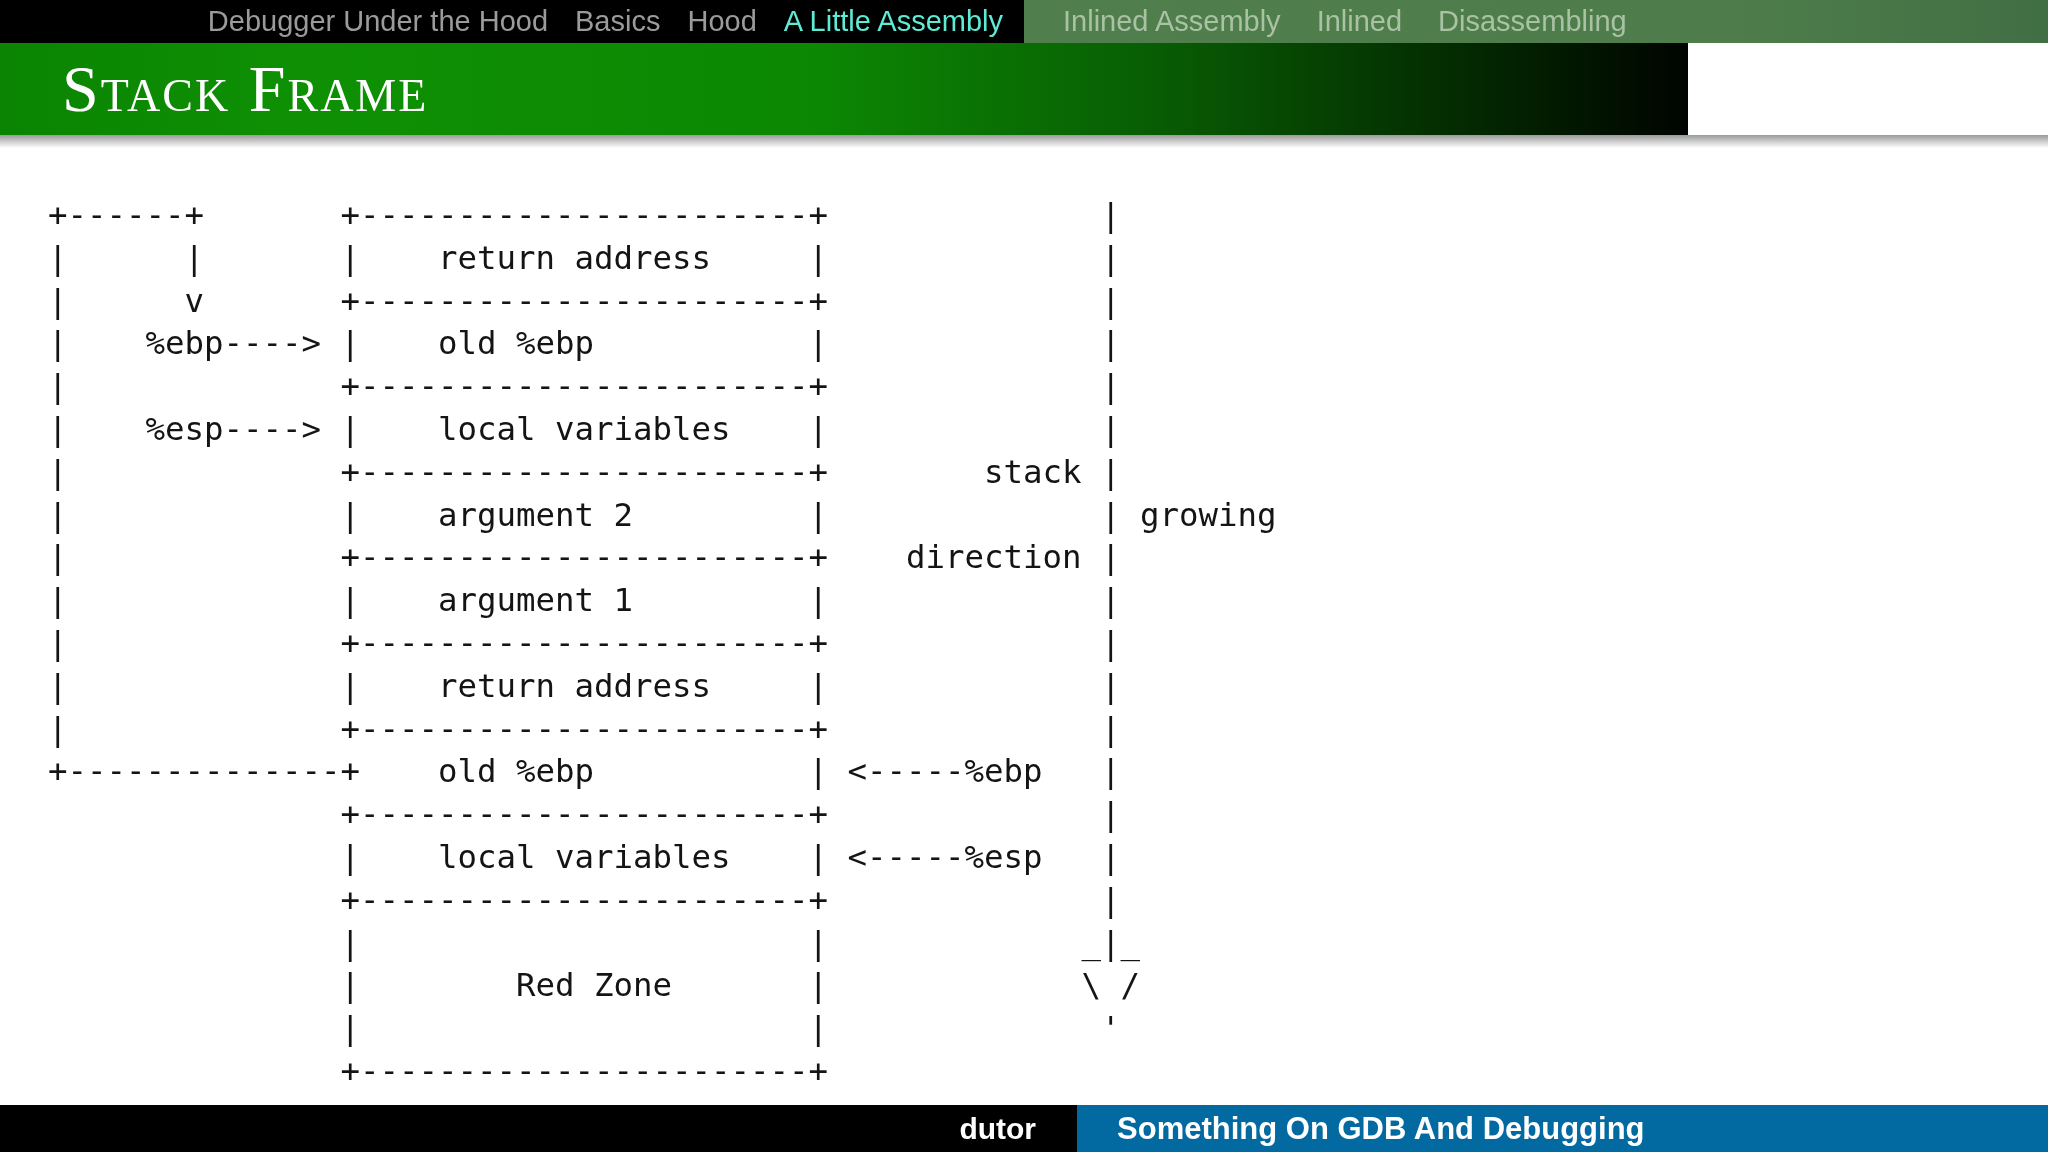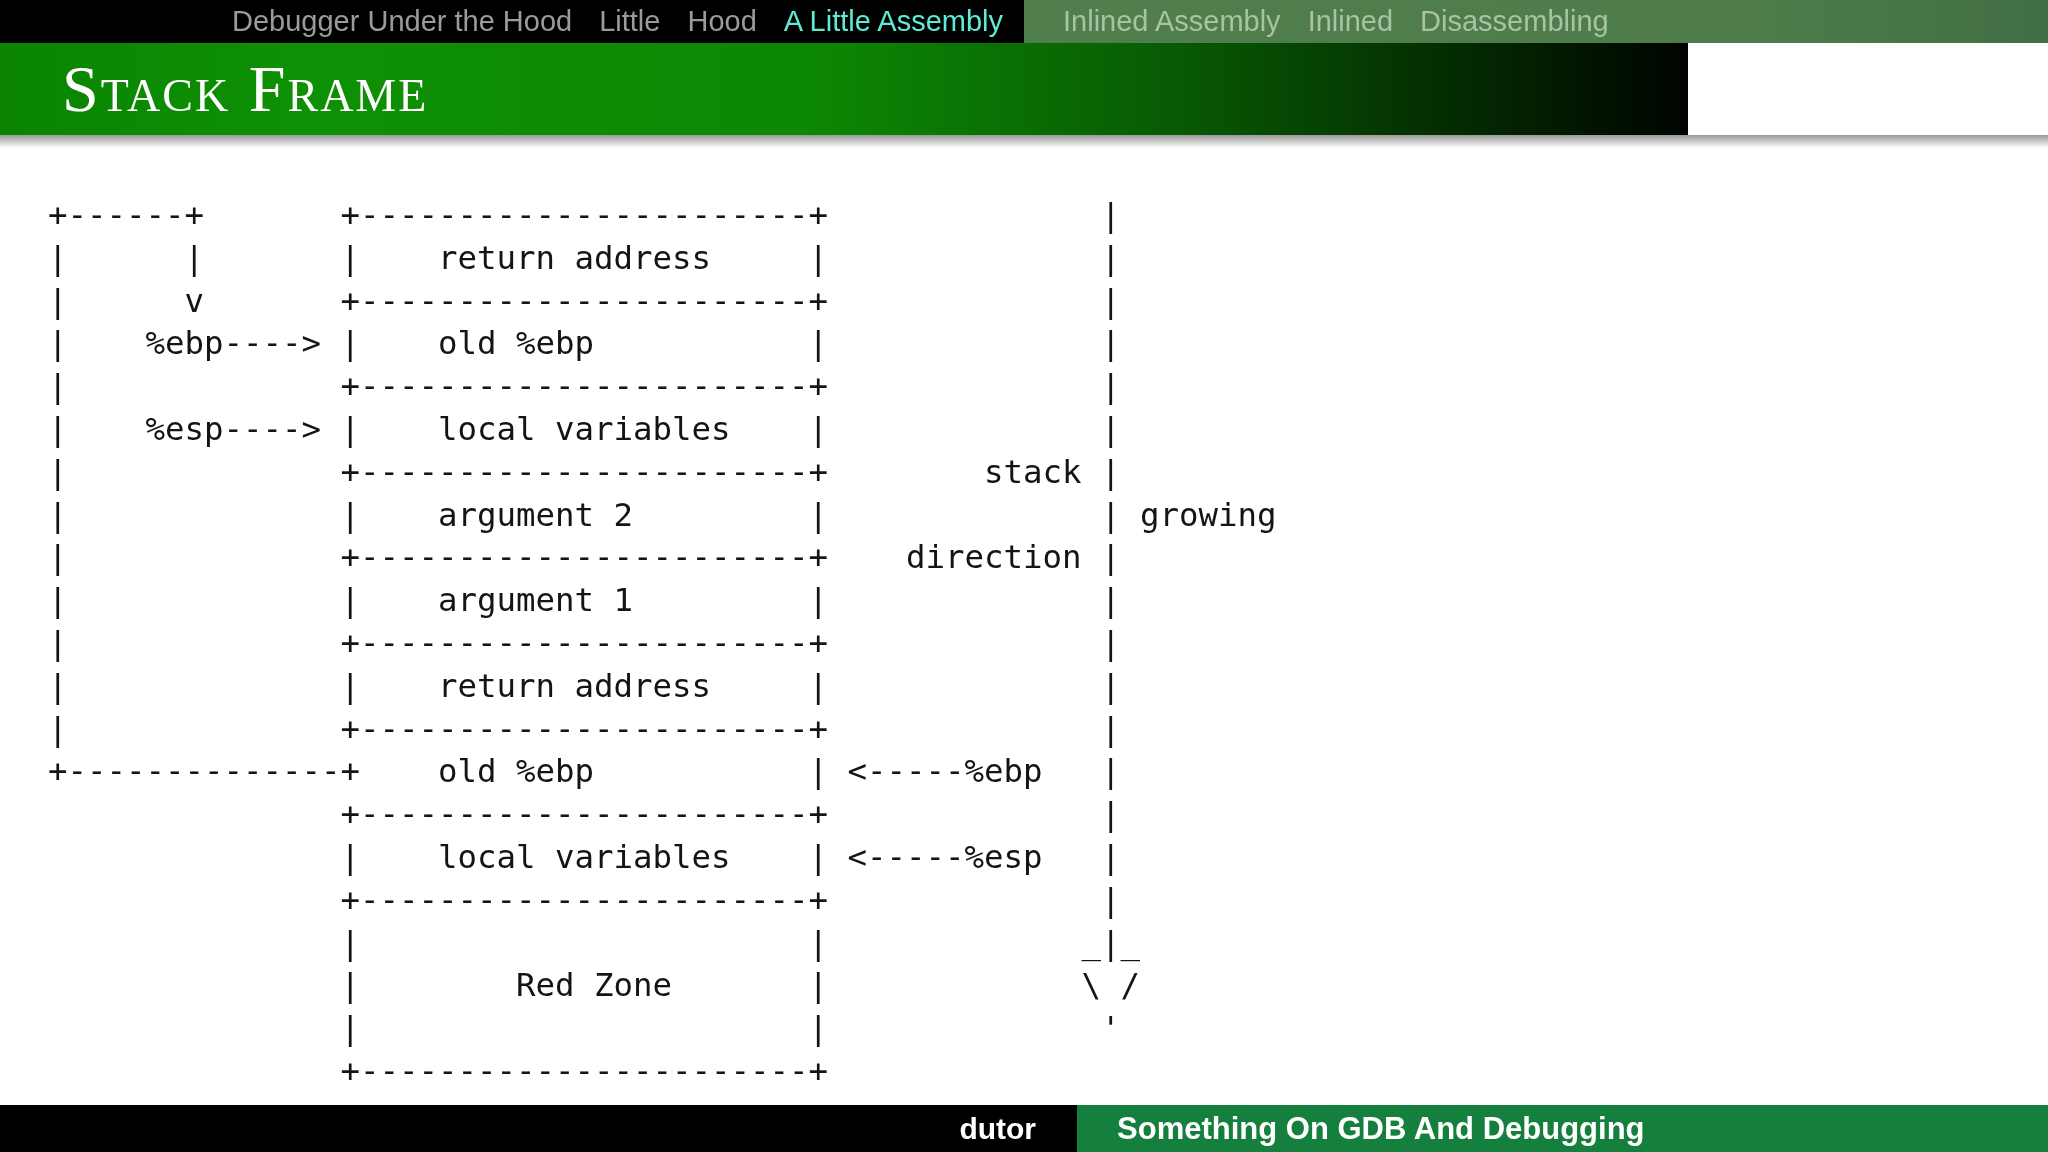--- a/index.html
+++ b/index.html
@@ -11,21 +11,21 @@
   .topbar{
     position:absolute;top:0;left:0;width:2048px;height:34px;display:flex;
   }
   .topbar-left{
     width:1024px;height:43px;background:#000000;display:flex;align-items:center;
     justify-content:flex-end;gap:27px;padding-right:21px;box-sizing:border-box;
   }
   .topbar-right{
     width:1024px;height:43px;
     background:linear-gradient(to right,#507e4d 0%,#4e7d4b 70%,#416f44 100%);
-    display:flex;align-items:center;gap:27px;padding-left:39px;box-sizing:border-box;
+    display:flex;align-items:center;gap:36px;padding-left:39px;box-sizing:border-box;
   }
   .nav-item{font-size:29px;color:#9b9b9b;white-space:nowrap;}
   .nav-item.active{color:#5eead4;}
   .topbar-right .nav-item{color:#a9c2a4;}
   
   .titlebar{
     position:absolute;top:43px;left:0;width:1688px;height:92px;
     background:linear-gradient(to right,
       #0a8402 0%, #0e9004 18%, #0c8803 48%, #085e04 68%, #042f01 85%, #000400 100%);
     display:flex;align-items:center;
@@ -46,33 +46,33 @@
   }
   
   .footer{
     position:absolute;left:0;top:1105px;width:2048px;height:47px;display:flex;
   }
   .footer-left{
     width:1136px;height:47px;background:#000000;display:flex;align-items:center;
     justify-content:flex-end;padding-right:41px;box-sizing:border-box;
   }
   .footer-right{
-    width:1024px;height:47px;background:#15803d;display:flex;align-items:center;
+    width:1024px;height:47px;background:#0369a1;display:flex;align-items:center;
     padding-left:40px;box-sizing:border-box;
   }
   .footer-author{font-size:30px;font-weight:600;color:#ffffff;}
   .footer-title{font-size:31px;font-weight:700;color:#ffffff;}
 </style>
 </head>
 <body>
 
 <div class="topbar">
   <div class="topbar-left">
       <span class="nav-item">Debugger Under the Hood</span>
-      <span class="nav-item">Little</span>
+      <span class="nav-item">Basics</span>
       <span class="nav-item">Hood</span>
       <span class="nav-item active">A Little Assembly</span>
     </div>
   <div class="topbar-right">
       <span class="nav-item">Inlined Assembly</span>
       <span class="nav-item">Inlined</span>
       <span class="nav-item">Disassembling</span>
     </div>
 </div>
 

